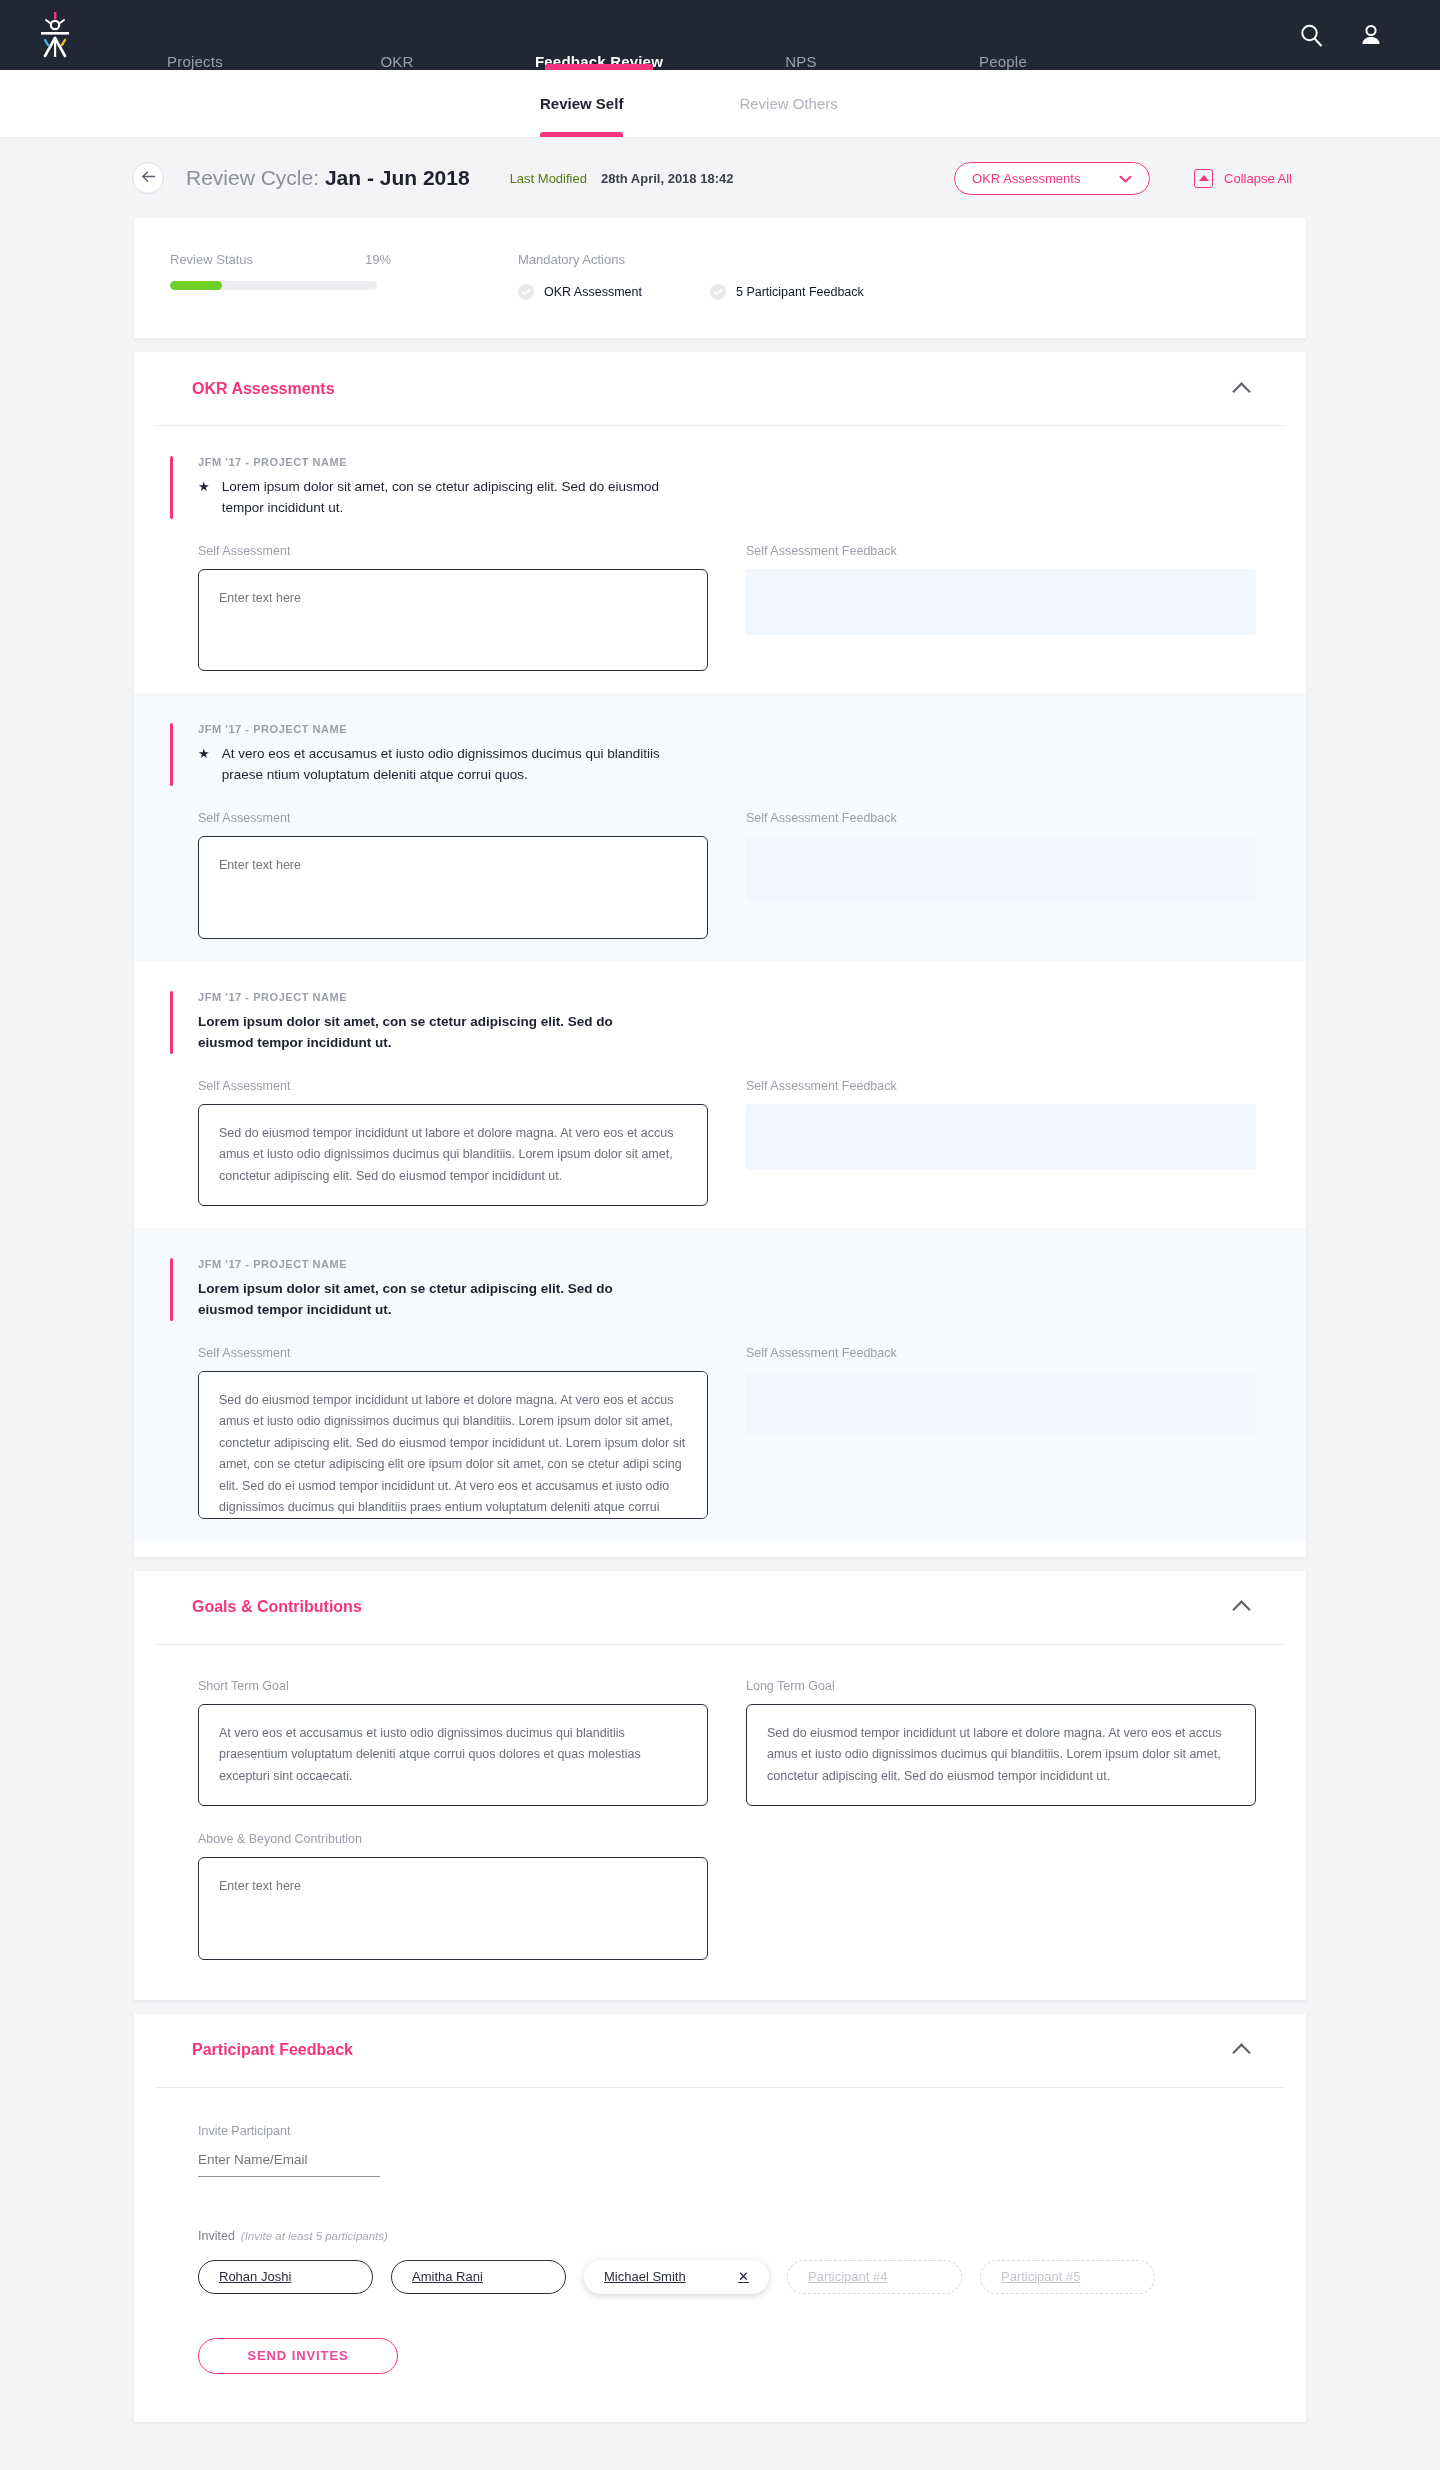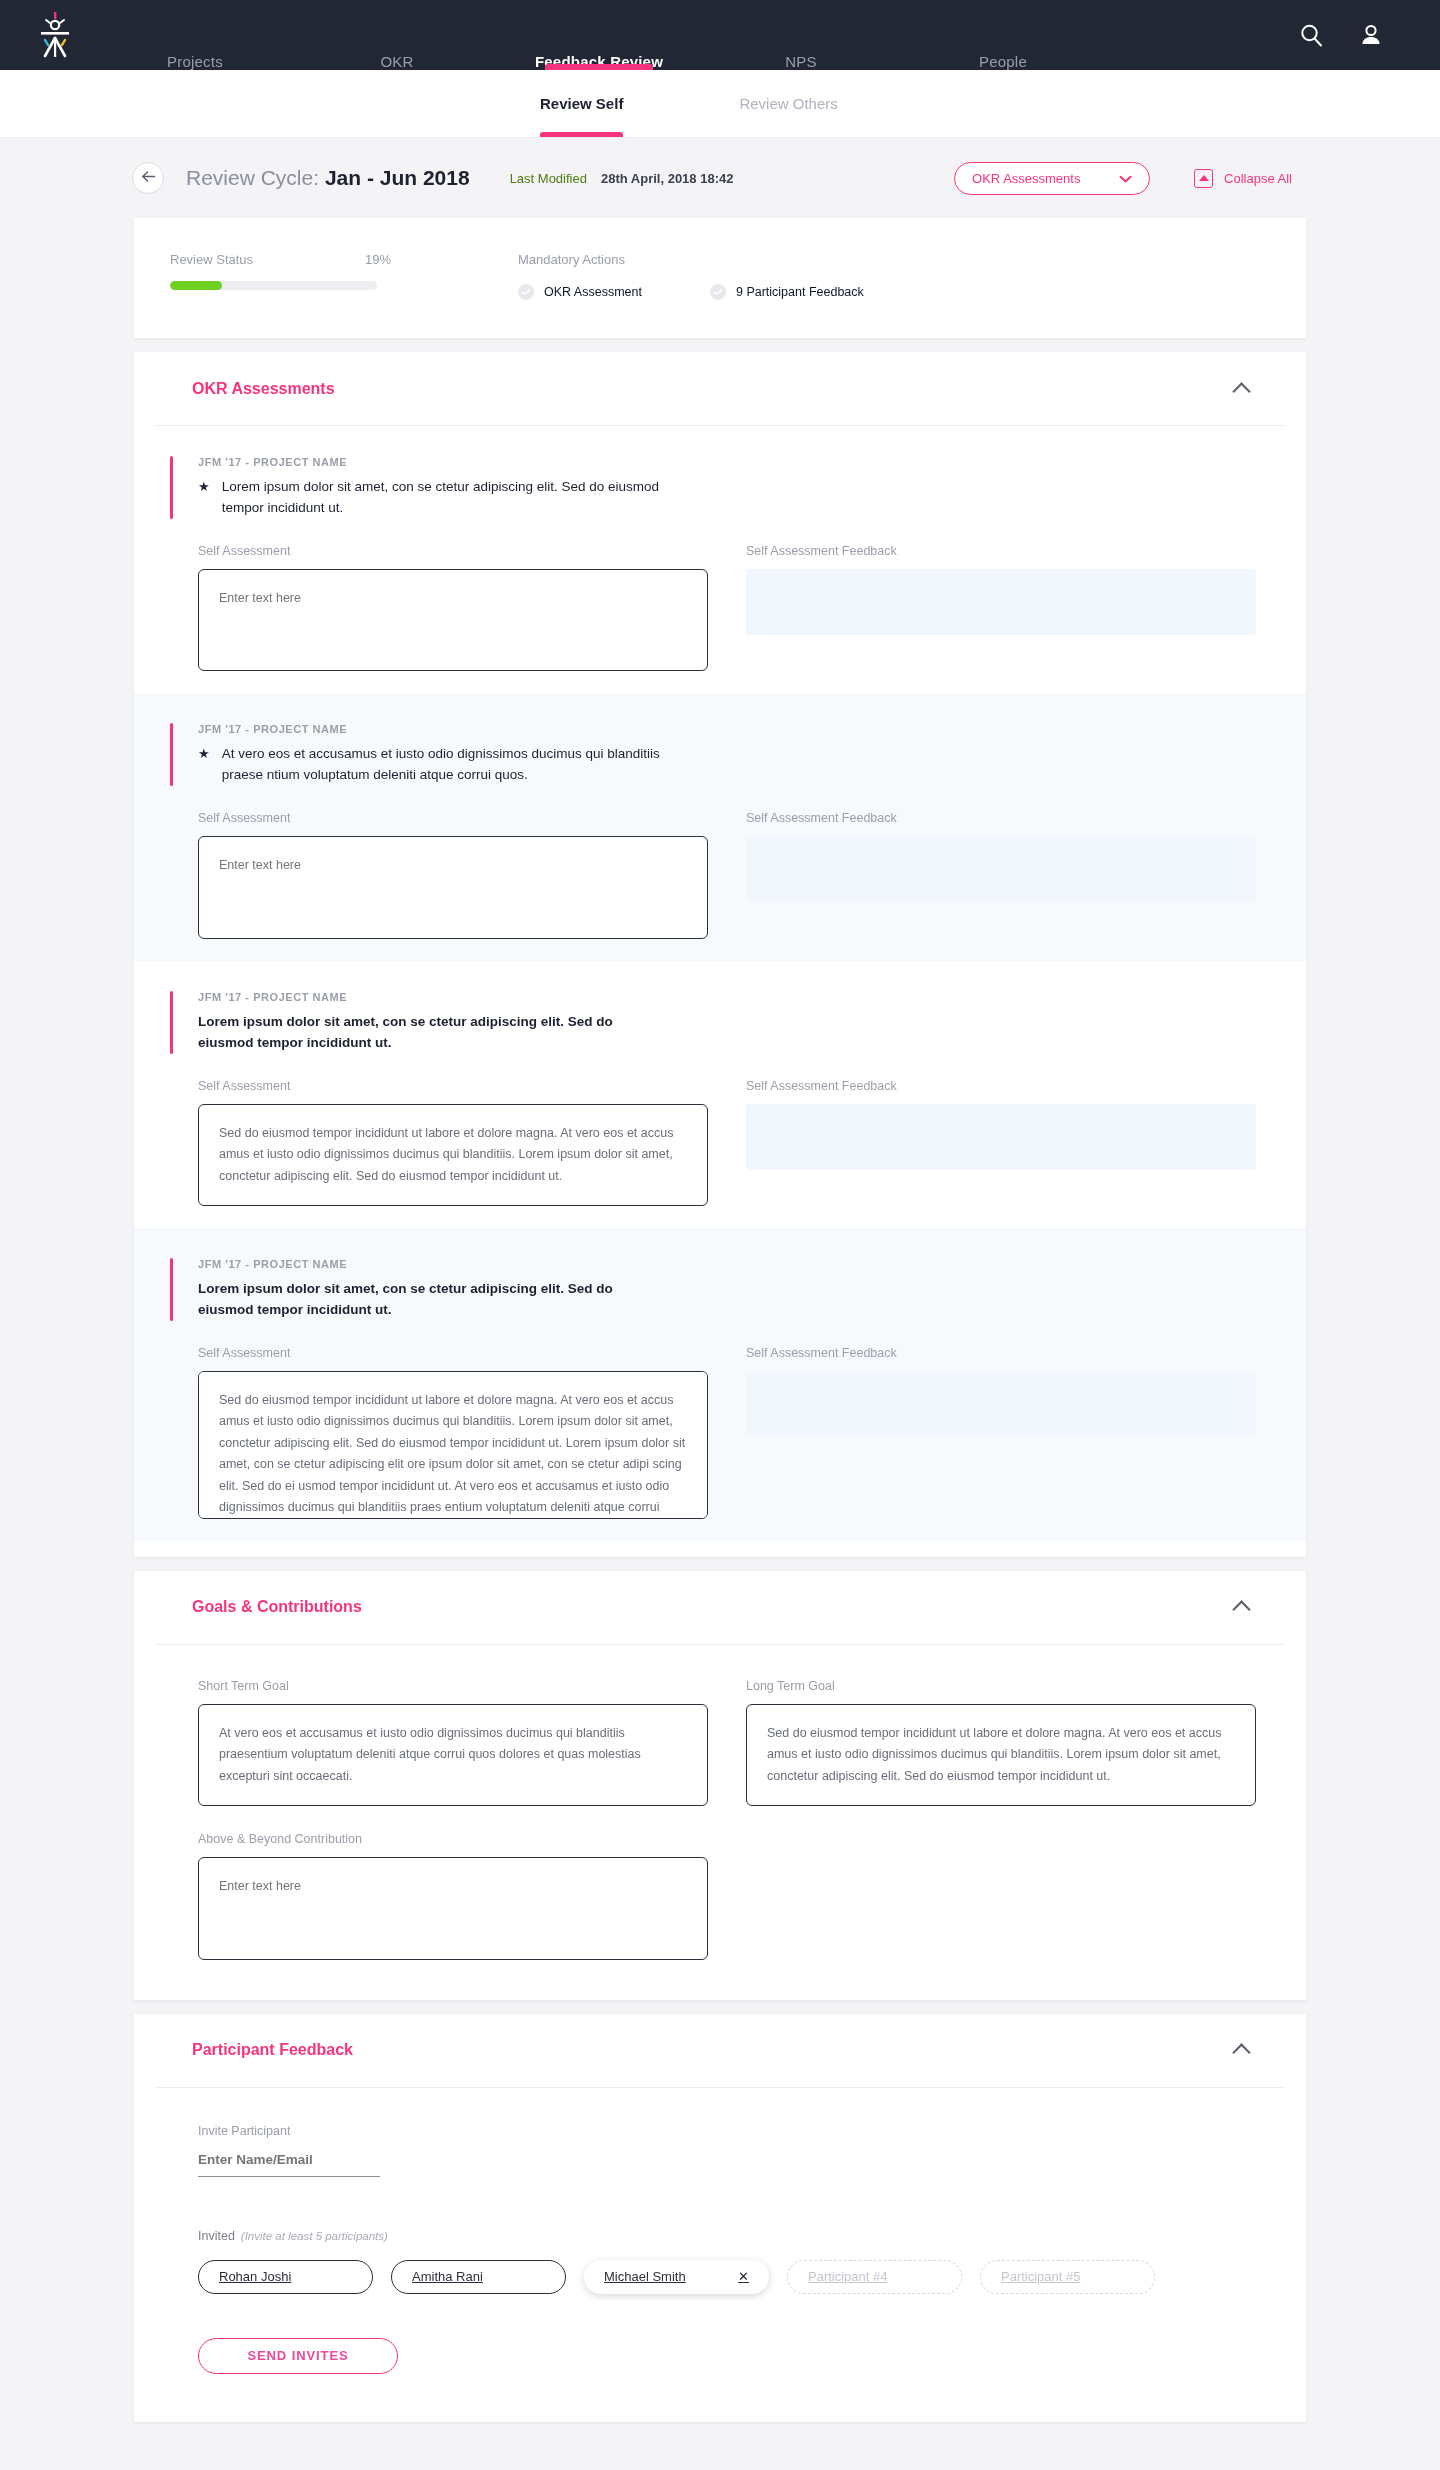--- a/index.html
+++ b/index.html
@@ -170,21 +170,21 @@
   .goals-body { padding: 34px 36px 40px 64px; }
   .goals-row { display: flex; gap: 38px; }
   .above-wrap { margin-top: 26px; }
 
   
   .pf-body { padding: 36px 36px 48px 64px; }
   .invite-label { font-size: 12.5px; color: #9a9ea9; }
   .invite-input {
     margin-top: 14px; width: 182px; border: none; border-bottom: 1.3px solid #8e919c;
     background: transparent; font-size: 13.5px; color: #c3c6cd; padding: 0 0 9px 0;
-    outline: none; font-family: "Liberation Sans", sans-serif; display: block; font-weight: bold;
+    outline: none; font-family: "Liberation Sans", sans-serif; display: block;
   }
   .invited-head { margin-top: 52px; display: flex; align-items: baseline; gap: 6px; }
   .invited-label { font-size: 12.5px; color: #7d8089; }
   .invited-hint { font-size: 11.5px; color: #a9acb5; font-style: italic; }
   .chips { margin-top: 17px; display: flex; gap: 18px; }
   .chip {
     height: 34px; border-radius: 18px; display: flex; align-items: center;
     padding: 0 20px; font-size: 13px; color: #2b2f3c; cursor: pointer;
     background: #fff; border: 1.4px solid #2b2f3c; min-width: 175px; text-decoration: underline;
   }
@@ -323,21 +323,21 @@
               </svg>
           </span>
           <span class="mand-text">OKR Assessment</span>
         </div>
         <div class="mand-item">
           <span class="check-circle">
             <svg width="10" height="8" viewBox="0 0 10 8" fill="none">
                 <path d="M1 4 L3.7 6.4 L9 1.4" stroke="#fff" stroke-width="1.5" stroke-linecap="round" stroke-linejoin="round"></path>
               </svg>
           </span>
-          <span class="mand-text">9 Participant Feedback</span>
+          <span class="mand-text">5 Participant Feedback</span>
         </div>
       </div>
     </div>
   </div>
 
   <div class="card">
     <div class="section-head">
       <span class="section-title">OKR Assessments</span>
       <span class="chevron-up"></span>
     </div>

